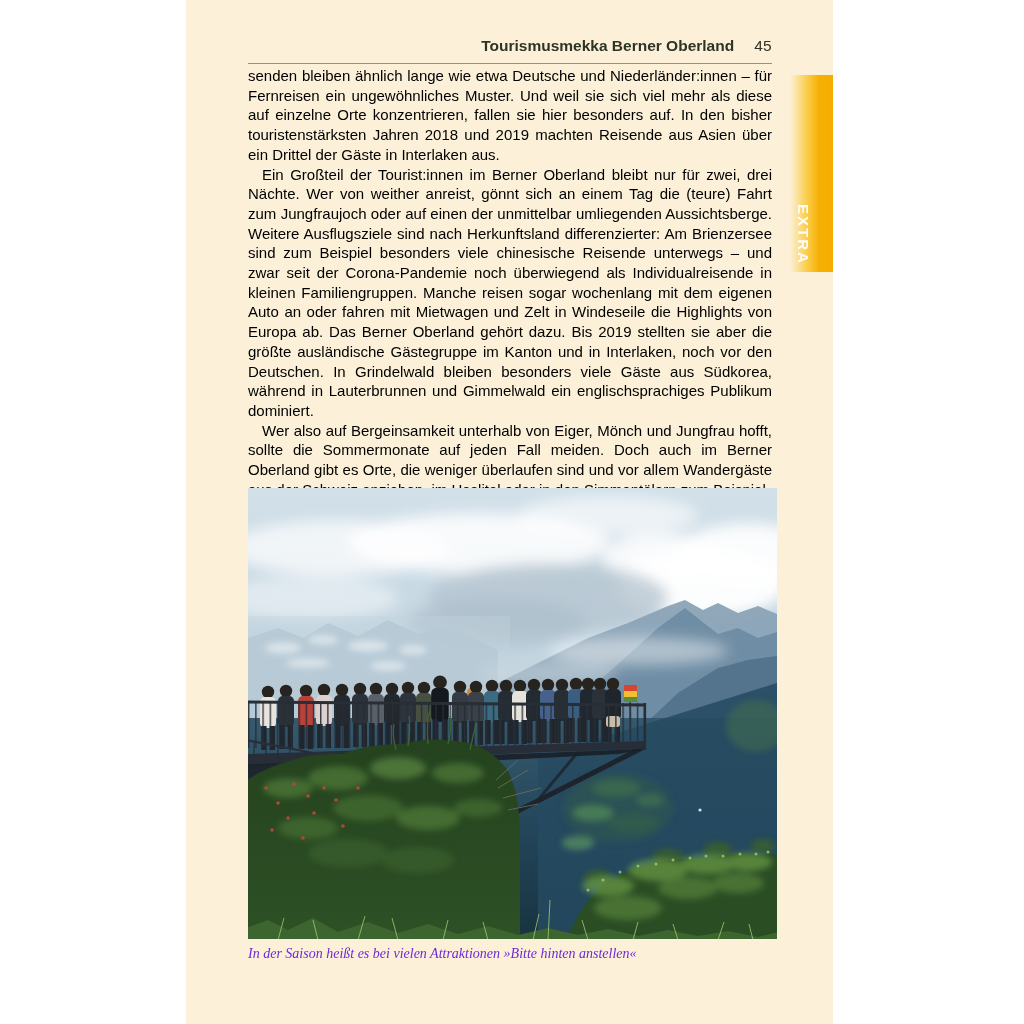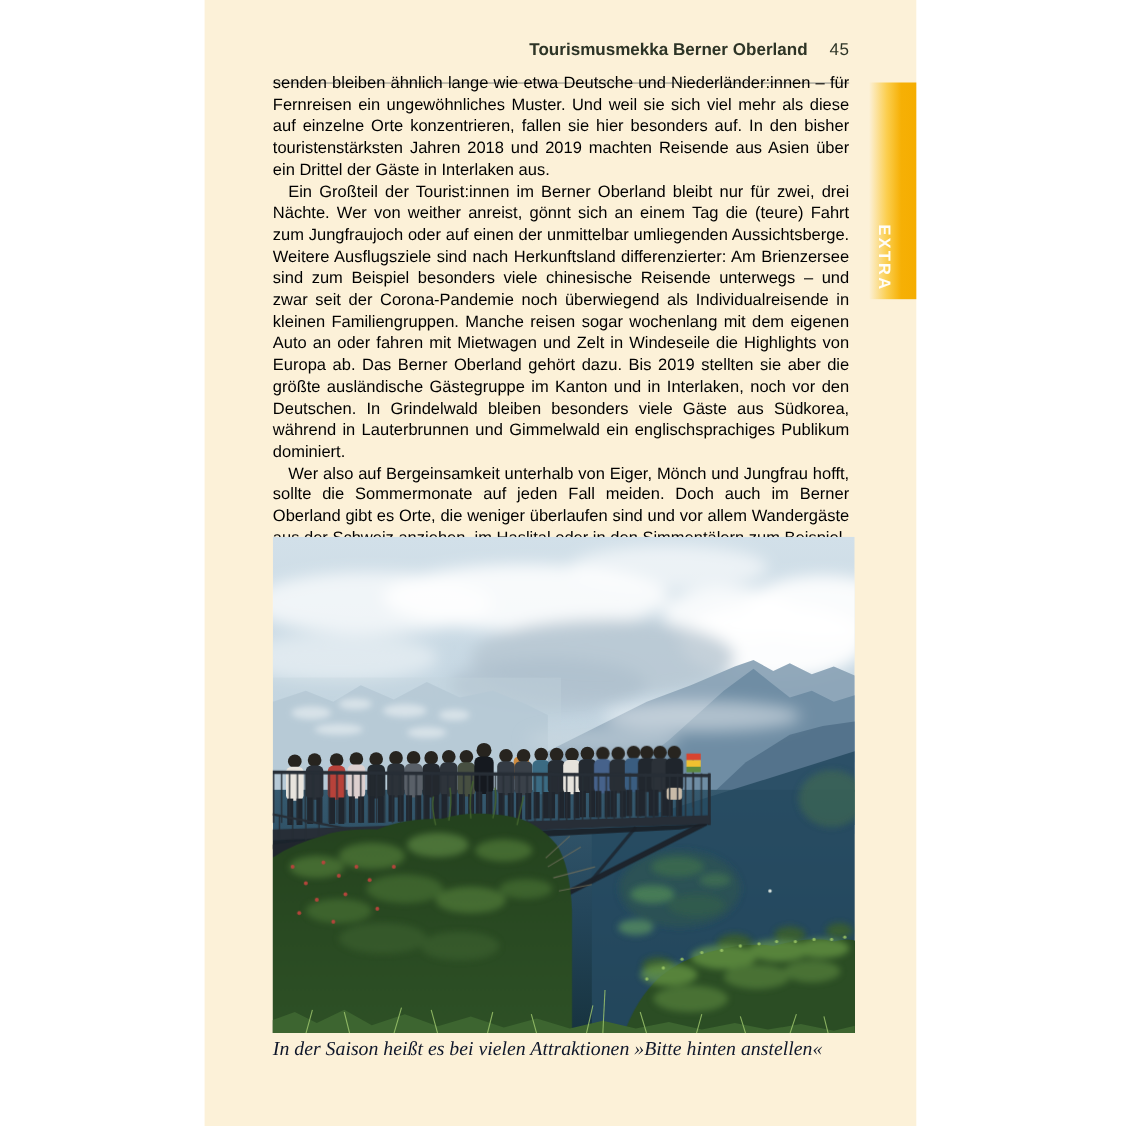--- a/index.html
+++ b/index.html
@@ -7,38 +7,38 @@
     width:1024px;height:1024px;position:relative;background:#ffffff;
     font-family:"Liberation Sans",sans-serif;overflow:hidden;
   }
   .page{
     position:absolute;left:186px;top:0;width:647px;height:1024px;
     background:#fcf1d8;
   }
   .page-header{
     position:absolute;left:62px;top:37px;width:524px;
     display:flex;justify-content:flex-end;align-items:baseline;gap:20px;
-    border-bottom:1.5px solid #90918a;padding-bottom:20px;
+    border-bottom:1.5px solid #90918a;padding-bottom:8px;
     color:#2d3426;font-size:15.5px;font-weight:bold;
   }
   .page-header .num{font-weight:normal;letter-spacing:.3px;}
   .article{
     position:absolute;left:62px;top:66px;width:524px;
     color:#000000;font-size:15px;line-height:19.7px;text-align:justify;
   }
   .article p{margin:0;}
   .article p + p{text-indent:14px;}
   .figure{
     position:absolute;left:62px;top:488px;width:529px;height:451px;
   }
   .figure svg{display:block;width:529px;height:451px;}
   .caption{
     position:absolute;left:62px;top:944px;width:524px;
     font-family:"Liberation Serif",serif;font-style:italic;
-    color:#0f172a;font-size:18px;line-height:19px;
+    color:#6d28d9;font-size:14px;line-height:19px;
   }
   .extra-tab{
     position:absolute;left:604px;top:75px;width:43px;height:197px;
     background:linear-gradient(90deg, rgba(253,246,227,0) 0%, #fbce4e 38%, #f6b005 68%, #f5ad00 100%);
   }
   .extra-tab .label{
     position:absolute;left:5px;bottom:7px;
     writing-mode:vertical-rl;
     color:rgba(255,255,255,.95);font-weight:bold;font-size:15px;letter-spacing:2px;
   }

